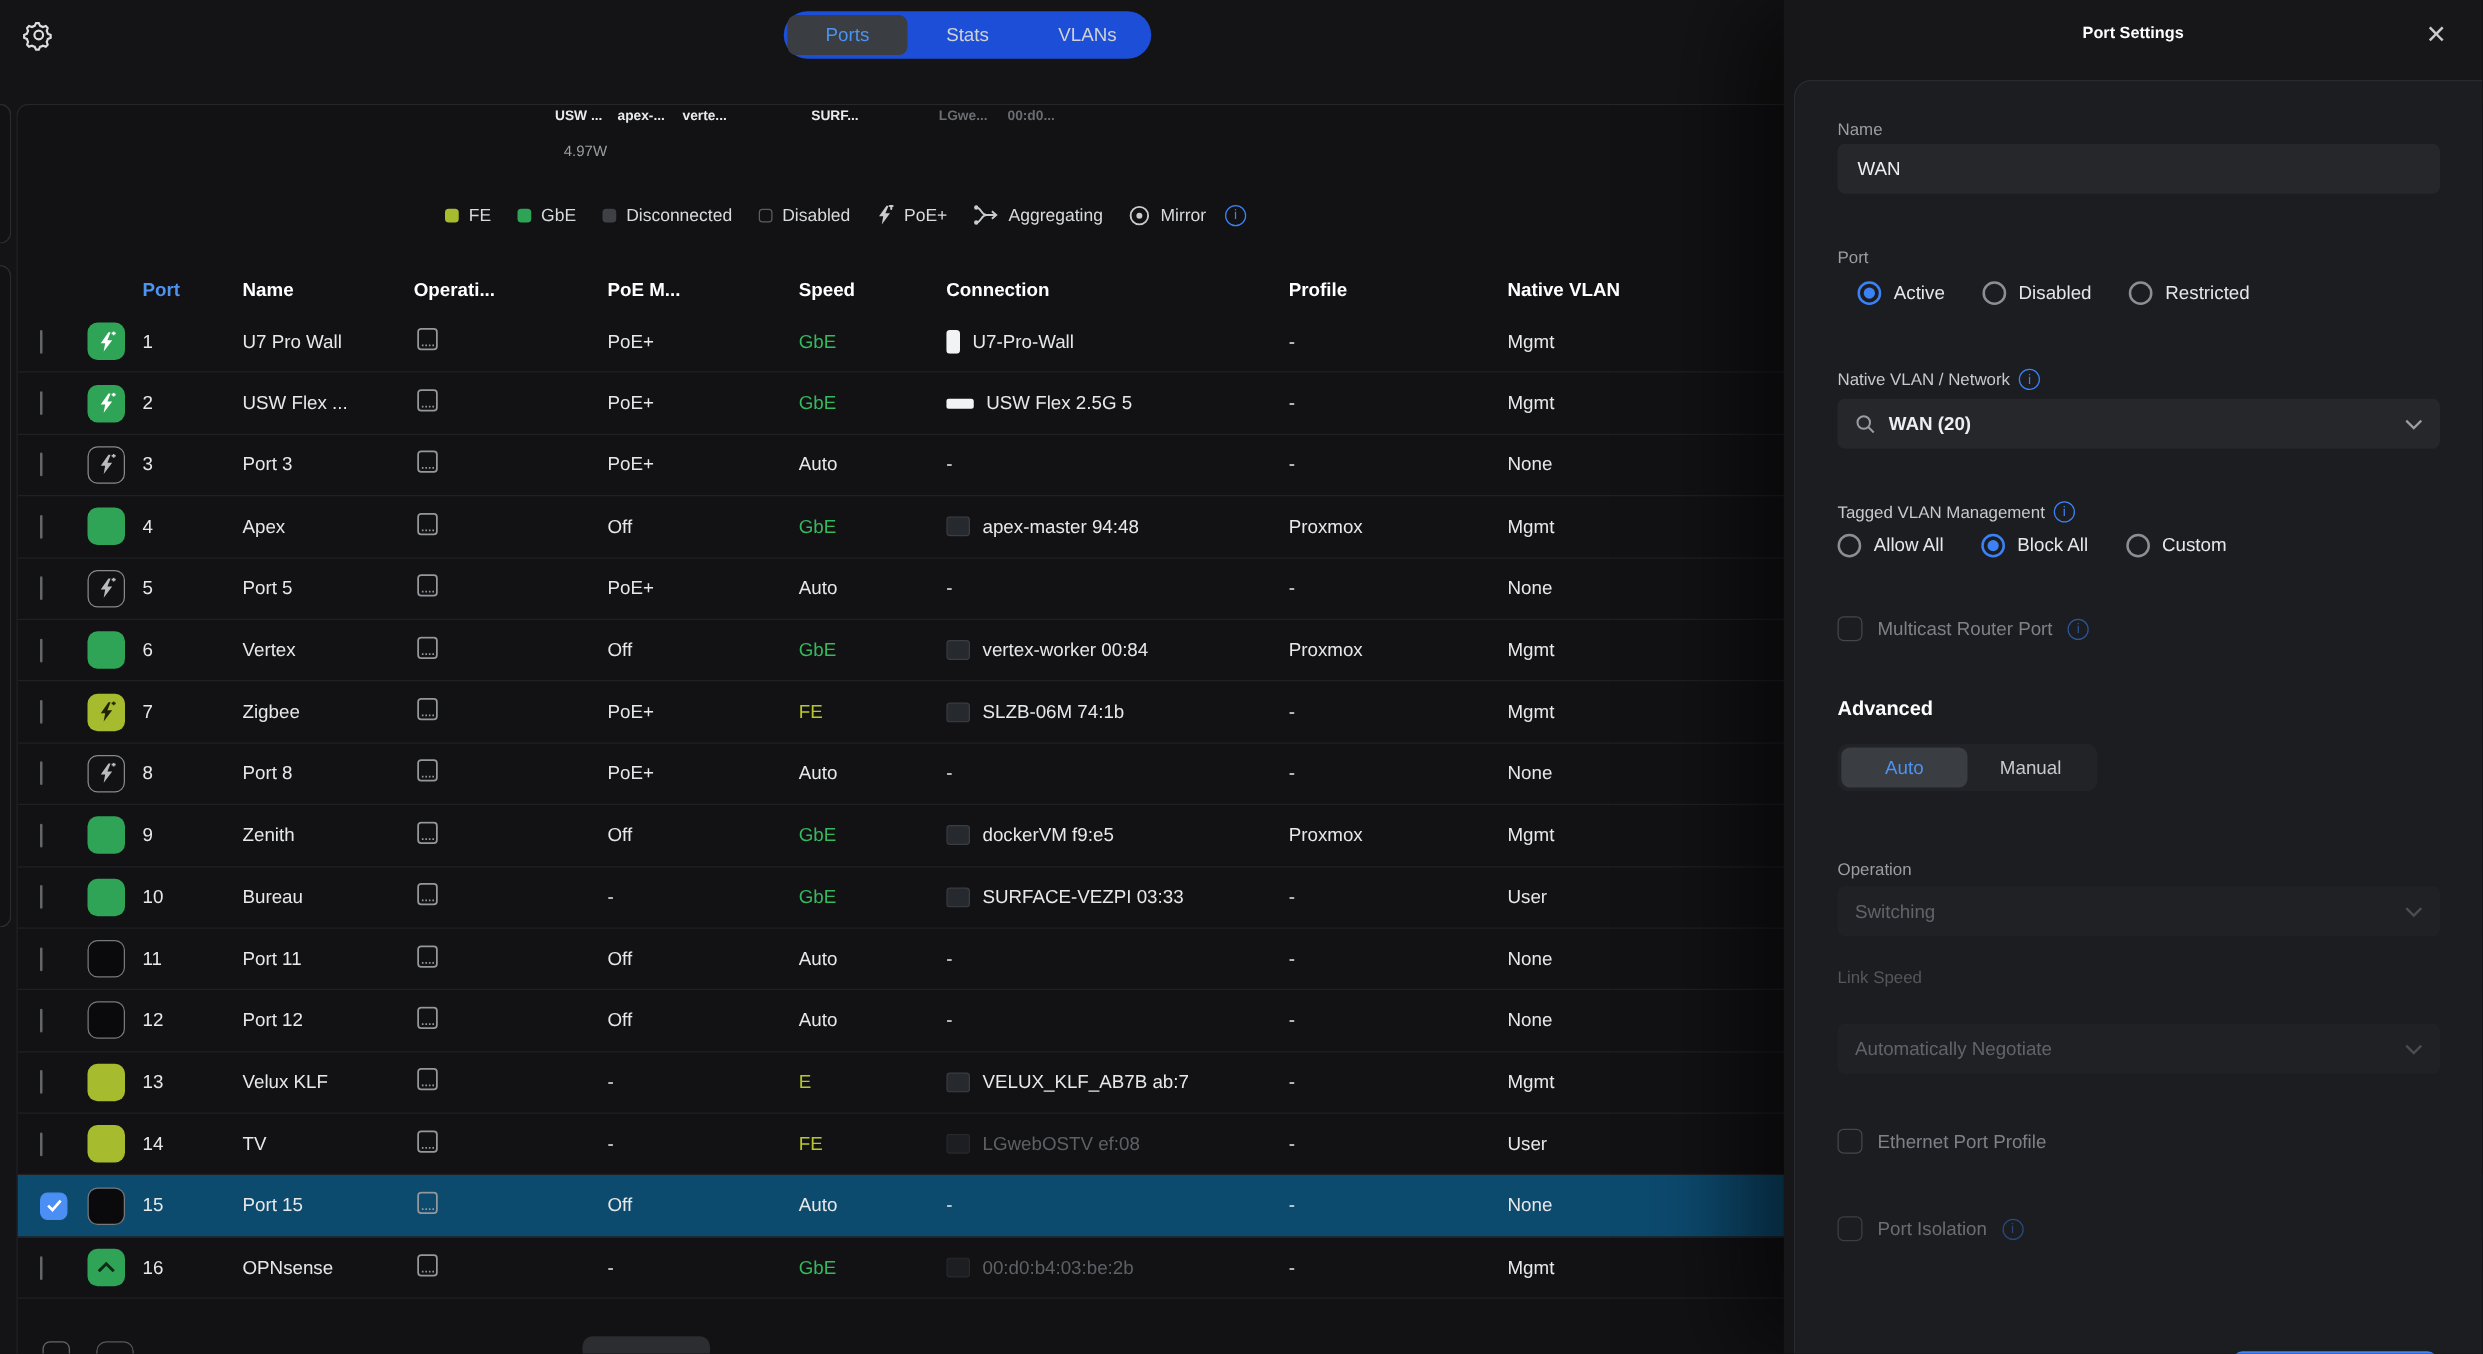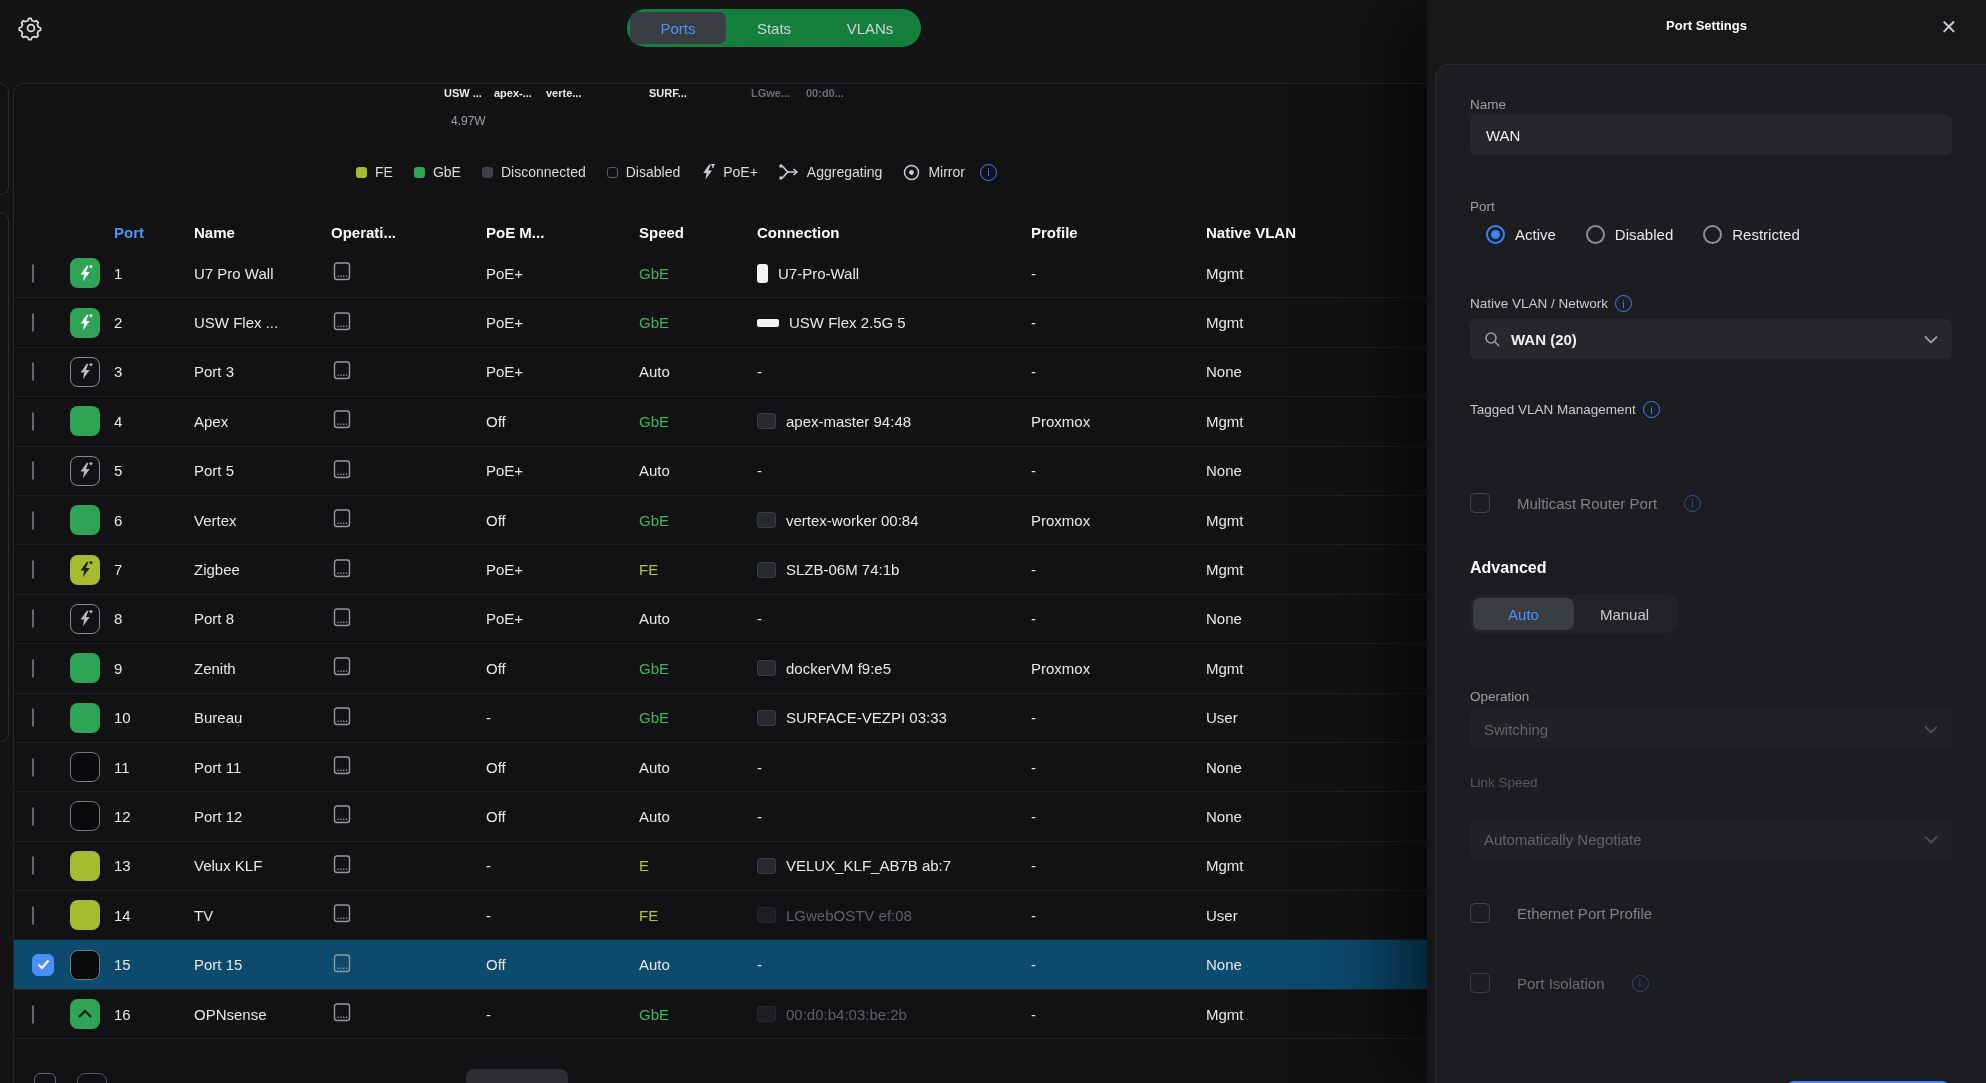--- a/index.html
+++ b/index.html
@@ -2,21 +2,21 @@
 <html><head>
 <meta charset="utf-8">
 <style>
   * { margin:0; padding:0; box-sizing:border-box; }
   html,body { width:1986px; height:1083px; overflow:hidden; }
   body { background:#141416; font-family:"Liberation Sans", sans-serif; color:#e7e8ea; position:relative; }
 
   
   .topbar { position:absolute; left:0; top:0; width:1986px; height:83px; }
   .gear { position:absolute; left:18px; top:15px; width:26px; height:26px; color:#dcdddf; }
-  .tabgroup { position:absolute; left:627px; top:9px; height:38px; background:#15803d; border-radius:19px; display:flex; padding:3px; }
+  .tabgroup { position:absolute; left:627px; top:9px; height:38px; background:#1d4ed8; border-radius:19px; display:flex; padding:3px; }
   .tab { min-width:96px; padding:0 22px; display:flex; align-items:center; justify-content:center; font-size:15px; color:#cfd2d5; border-radius:7px; cursor:pointer; }
   .tab.active { background:#3a3d42; color:#4c93f2; }
 
   
   .card { position:absolute; left:13px; top:83px; right:0; bottom:0; background:#121215; border:1px solid #26272b; border-right:none; border-bottom:none; border-radius:10px 0 0 0; overflow:hidden; }
   .edge-frag { position:absolute; left:0; width:9px; border:1px solid #2b2c30; border-left:none; border-radius:0 10px 10px 0; background:#121215; }
 
   
   .devlabel { position:absolute; font-size:11px; font-weight:bold; color:#e9eaec; top:3px; white-space:nowrap; }
   .devlabel.dim { color:#6a6d71; }
@@ -68,21 +68,21 @@
   .ptext-input { height:40px; background:#26272b; border-radius:6px; display:flex; align-items:center; padding:0 16px; font-size:15px; color:#eceef0; }
   .pselect { height:40px; background:#26272b; border-radius:6px; display:flex; align-items:center; padding:0 14px; gap:11px; font-size:15px; color:#eceef0; font-weight:bold; }
   .pselect .chev { margin-left:auto; color:#9a9da1; }
   .pselect.disabled { background:#202125; color:#606469; font-weight:normal; }
   .pselect.disabled .chev { color:#4a4d51; }
   .radio-row { display:flex; align-items:center; gap:30px; }
   .radio { display:flex; align-items:center; gap:10px; font-size:15px; color:#e6e7e9; cursor:pointer; }
   .rdot { width:19px; height:19px; border:2px solid #8b8e92; border-radius:50%; flex:0 0 auto; }
   .rdot.sel { border-color:#3b82f6; display:flex; align-items:center; justify-content:center; }
   .rdot.sel::after { content:""; width:9px; height:9px; border-radius:50%; background:#3b82f6; }
-  .pcheck { display:flex; align-items:center; gap:27px; font-size:15px; }
+  .pcheck { display:flex; align-items:center; gap:12px; font-size:15px; }
   .pcb { width:20px; height:20px; border:1.5px solid #55585c; border-radius:5px; flex:0 0 auto; }
   .pcheck.dimmed { color:#7e8185; }
   .pcheck.dimmed .pcb { border-color:#43464a; }
   .info-i { display:inline-flex; width:17px; height:17px; border:1.5px solid #3b82f6; border-radius:50%; color:#3b82f6; font-size:11px; align-items:center; justify-content:center; font-style:normal; vertical-align:-3px; margin-left:7px; }
   .info-i.dim { opacity:.55; }
   .label-row { display:flex; align-items:center; }
   .adv-head { font-size:16px; font-weight:bold; color:#fff; }
   .segmented { display:flex; background:#222327; border-radius:9px; padding:3px; width:208px; height:38px; }
   .seg { flex:1; display:flex; align-items:center; justify-content:center; font-size:15px; color:#c7c9cc; border-radius:7px; cursor:pointer; }
   .seg.active { background:#3a3d42; color:#4c93f2; }
@@ -635,20 +635,34 @@
       <span>WAN (20)</span>
       <svg class="chev" width="14" height="9" viewBox="0 0 14 9" fill="none" stroke="currentColor" stroke-width="1.8">
           <polyline points="1,1.5 7,7.5 13,1.5"></polyline>
         </svg>
     </div>
 
     <div class="psec label-row" style="top:336px;">
       <span class="plabel bright">Tagged VLAN Management</span>
       <span class="info-i">i</span>
     </div>
+    <div class="psec radio-row" style="top:362px;" id="tagged-radios">
+        <span class="radio">
+          <span class="rdot"></span>
+          <span>Allow All</span>
+        </span>
+        <span class="radio">
+          <span class="rdot sel"></span>
+          <span>Block All</span>
+        </span>
+        <span class="radio">
+          <span class="rdot"></span>
+          <span>Custom</span>
+        </span>
+      </div>
 
     <div class="psec pcheck dimmed" style="top:428px;">
       <span class="pcb"></span>
       <span>Multicast Router Port</span>
       <span class="info-i dim" style="margin-left:0;">i</span>
     </div>
 
     <div class="psec adv-head" style="top:494px;">Advanced</div>
 
     <div class="psec segmented" style="top:530px;" id="mode-seg">

